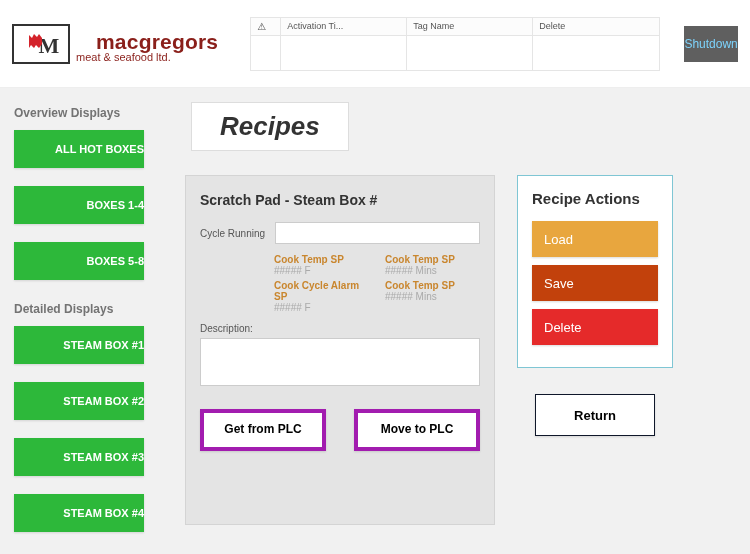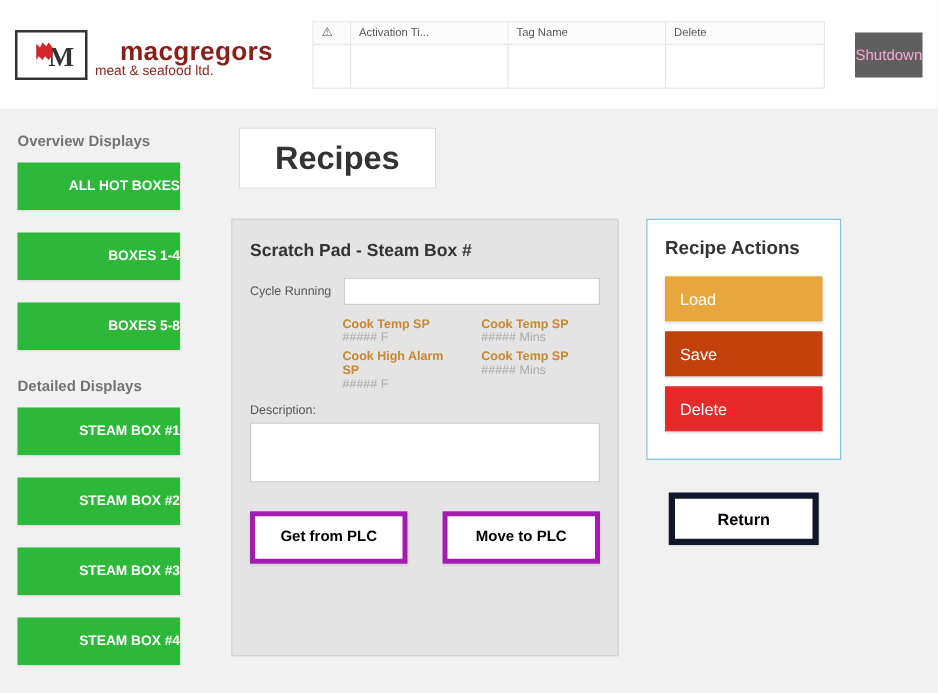--- a/index.html
+++ b/index.html
@@ -72,21 +72,21 @@
     display:flex; align-items:center;
     white-space: nowrap;
     overflow: hidden;
   }
   .status-body {
     height: 34px;
   }
   .shutdown-btn {
     margin-left: 24px;
     background: #5f5f5f;
-    color: #f9a8d4;
+    color: #7dd3fc;
     border: none;
     height: 36px;
     width: 86px;
     font-size: 12px;
     cursor: pointer;
   }
   .content {
     display: flex;
     height: calc(100% - 88px);
   }
@@ -121,20 +121,21 @@
   .page-title-wrap {
     background: #fff;
     display: inline-block;
     padding: 8px 28px;
     border: 1px solid #ddd;
     margin: 8px 0 24px 6px;
   }
   .page-title {
     font-size: 26px;
     font-weight: 700;
+    font-style: italic;
   }
   .panels {
     display: flex;
     gap: 22px;
   }
   .scratch-panel {
     background: #e4e4e4;
     border: 1px solid #d4d4d4;
     width: 310px;
     padding: 16px 14px;
@@ -231,21 +232,21 @@
     box-shadow: 0 1px 2px rgba(0,0,0,.15);
   }
   .act-load { background: #e8a63e; }
   .act-save { background: #c2410c; }
   .act-delete { background: #e52a2a; margin-bottom:0; }
   .return-btn {
     height: 42px;
     width: 120px;
     margin-left: 18px;
     background: #fff;
-    border: 5px solid #0f172a;
+    border: 1px solid #0f172a;
     font-size: 13px;
     font-weight: 700;
     cursor: pointer;
     box-shadow: 0 1px 2px rgba(0,0,0,.12);
   }
   .warn-tri { font-size: 10px; }
 </style>
 </head>
 <body>
 
@@ -318,21 +319,21 @@
         <div class="params">
           <div class="param">
             <div class="pname">Cook Temp SP</div>
             <div class="pval">##### F</div>
           </div>
           <div class="param">
             <div class="pname">Cook Temp SP</div>
             <div class="pval">##### Mins</div>
           </div>
           <div class="param">
-            <div class="pname">Cook High Alarm SP</div>
+            <div class="pname">Cook Cycle Alarm SP</div>
             <div class="pval">##### F</div>
           </div>
           <div class="param">
             <div class="pname">Cook Temp SP</div>
             <div class="pval">##### Mins</div>
           </div>
         </div>
 
         <div class="desc-label">Description:</div>
         <textarea class="desc-box" style=""></textarea>

